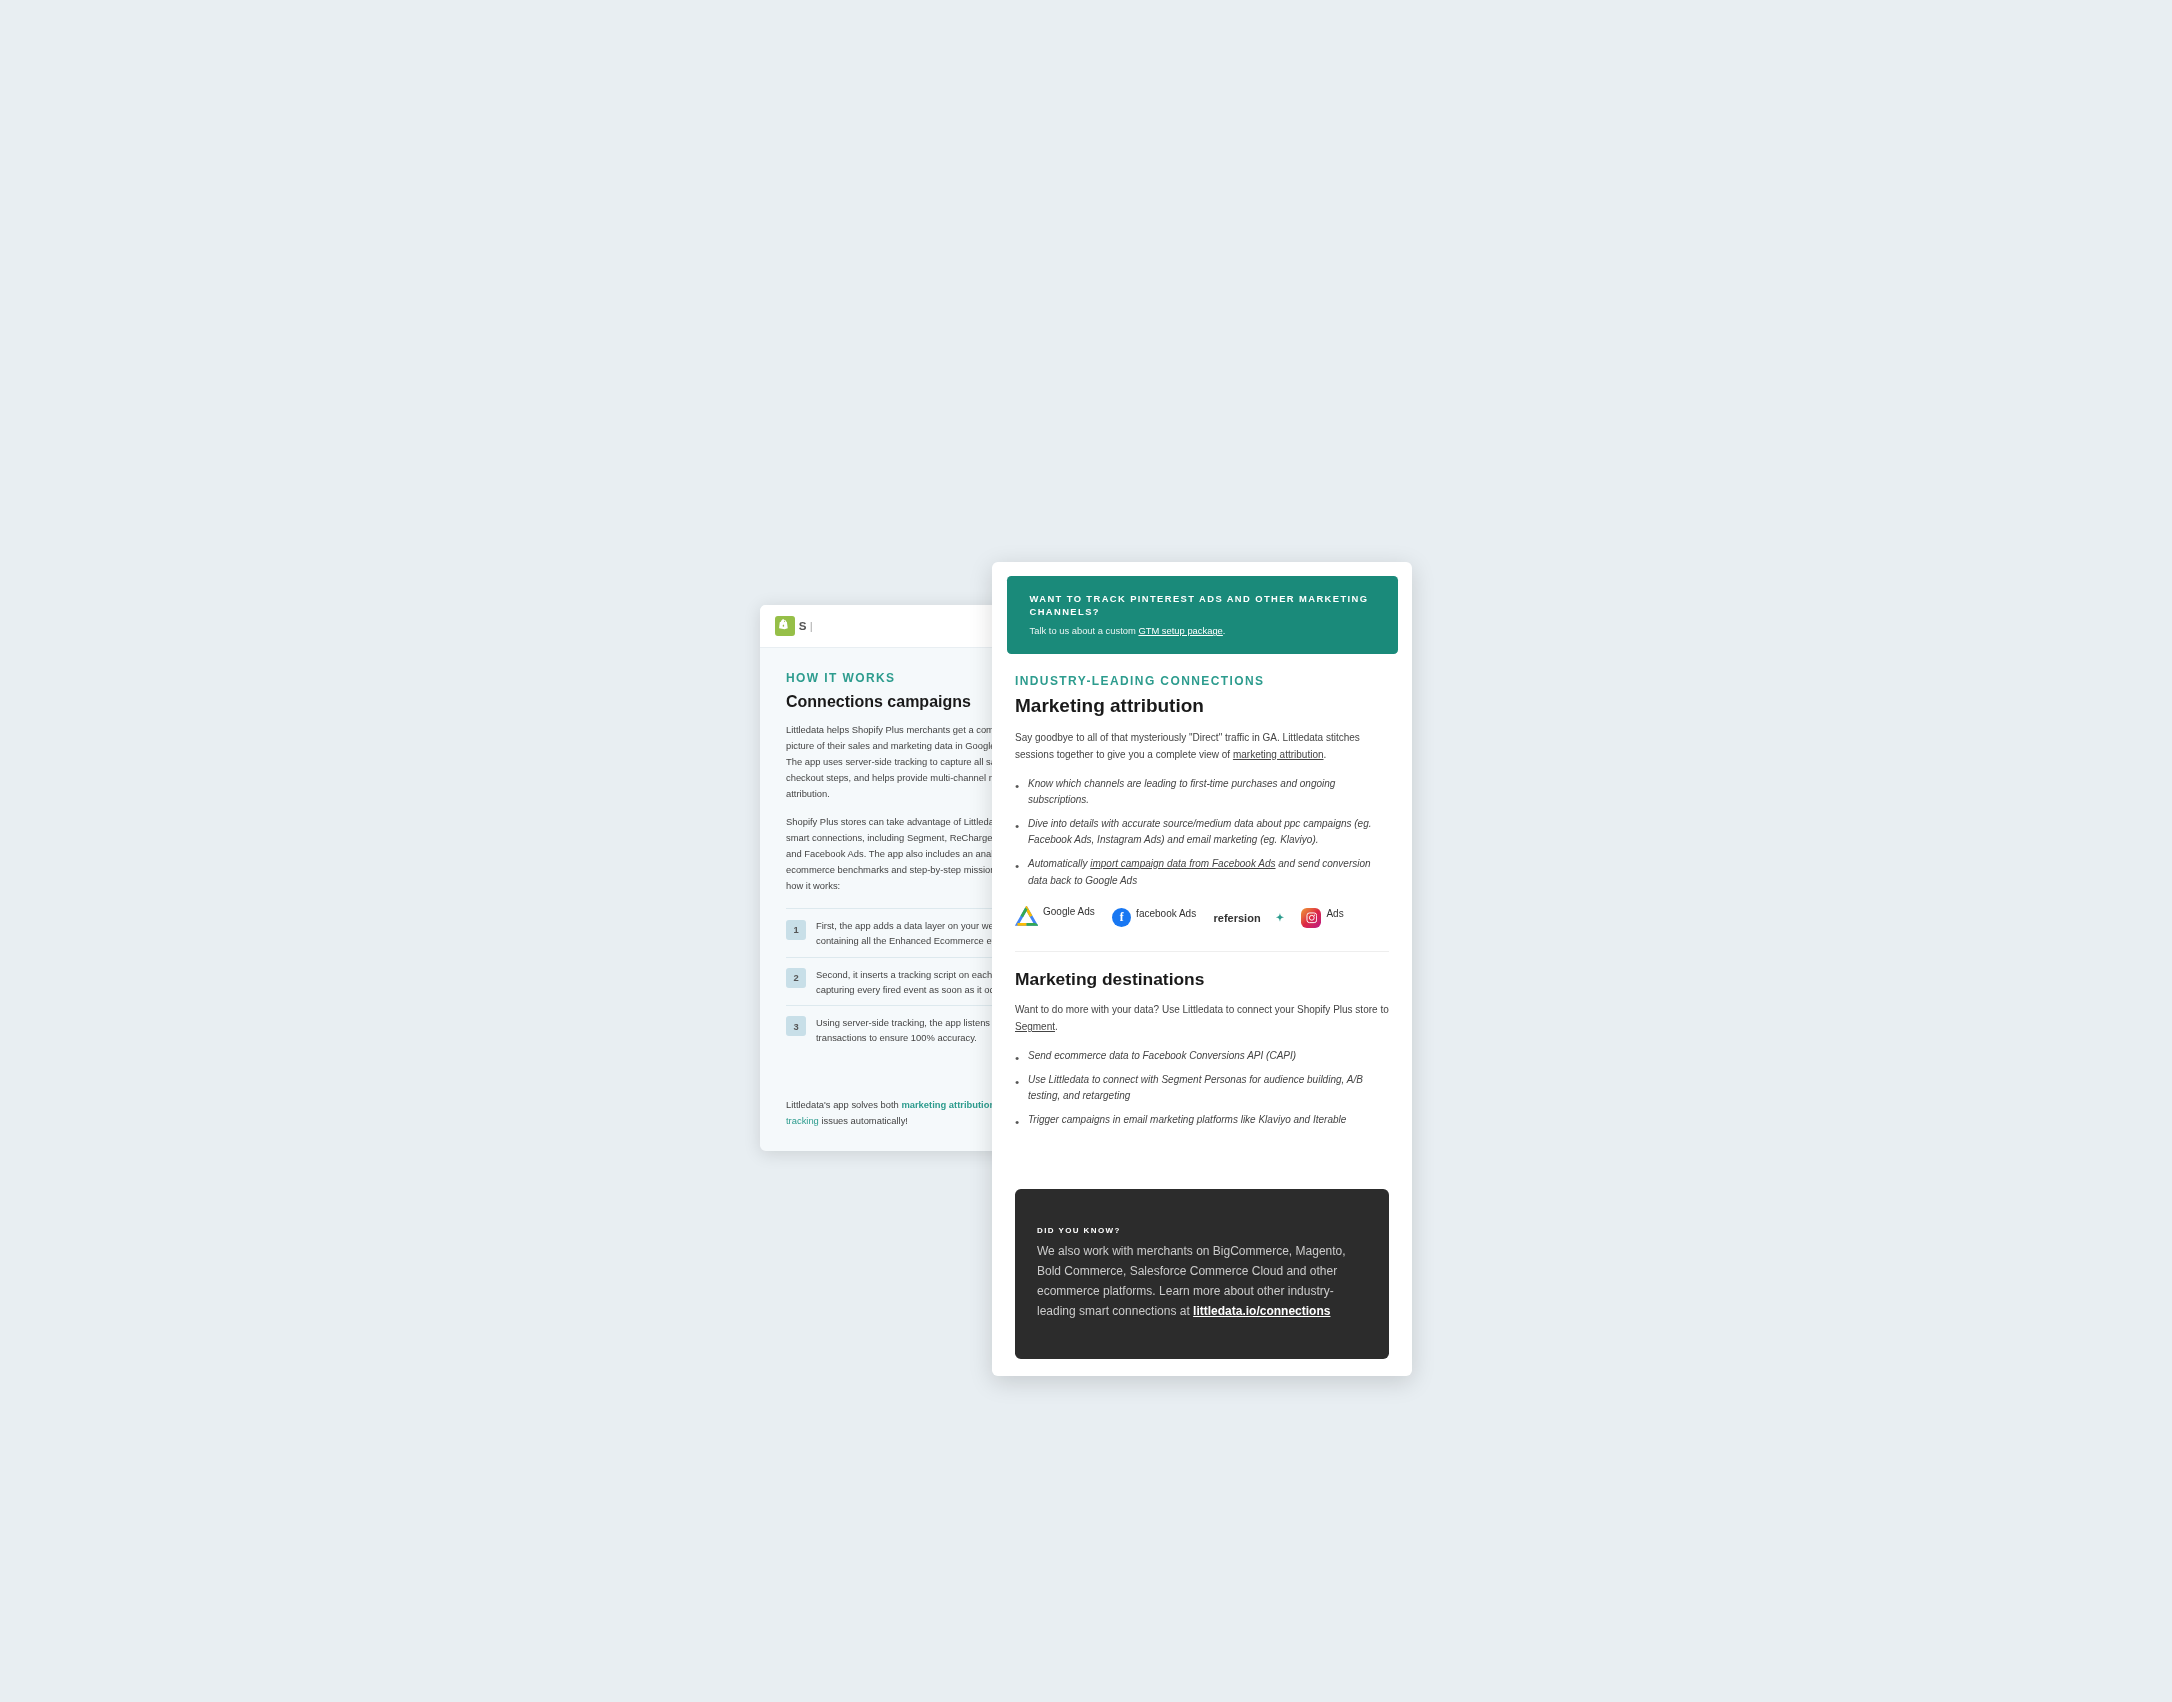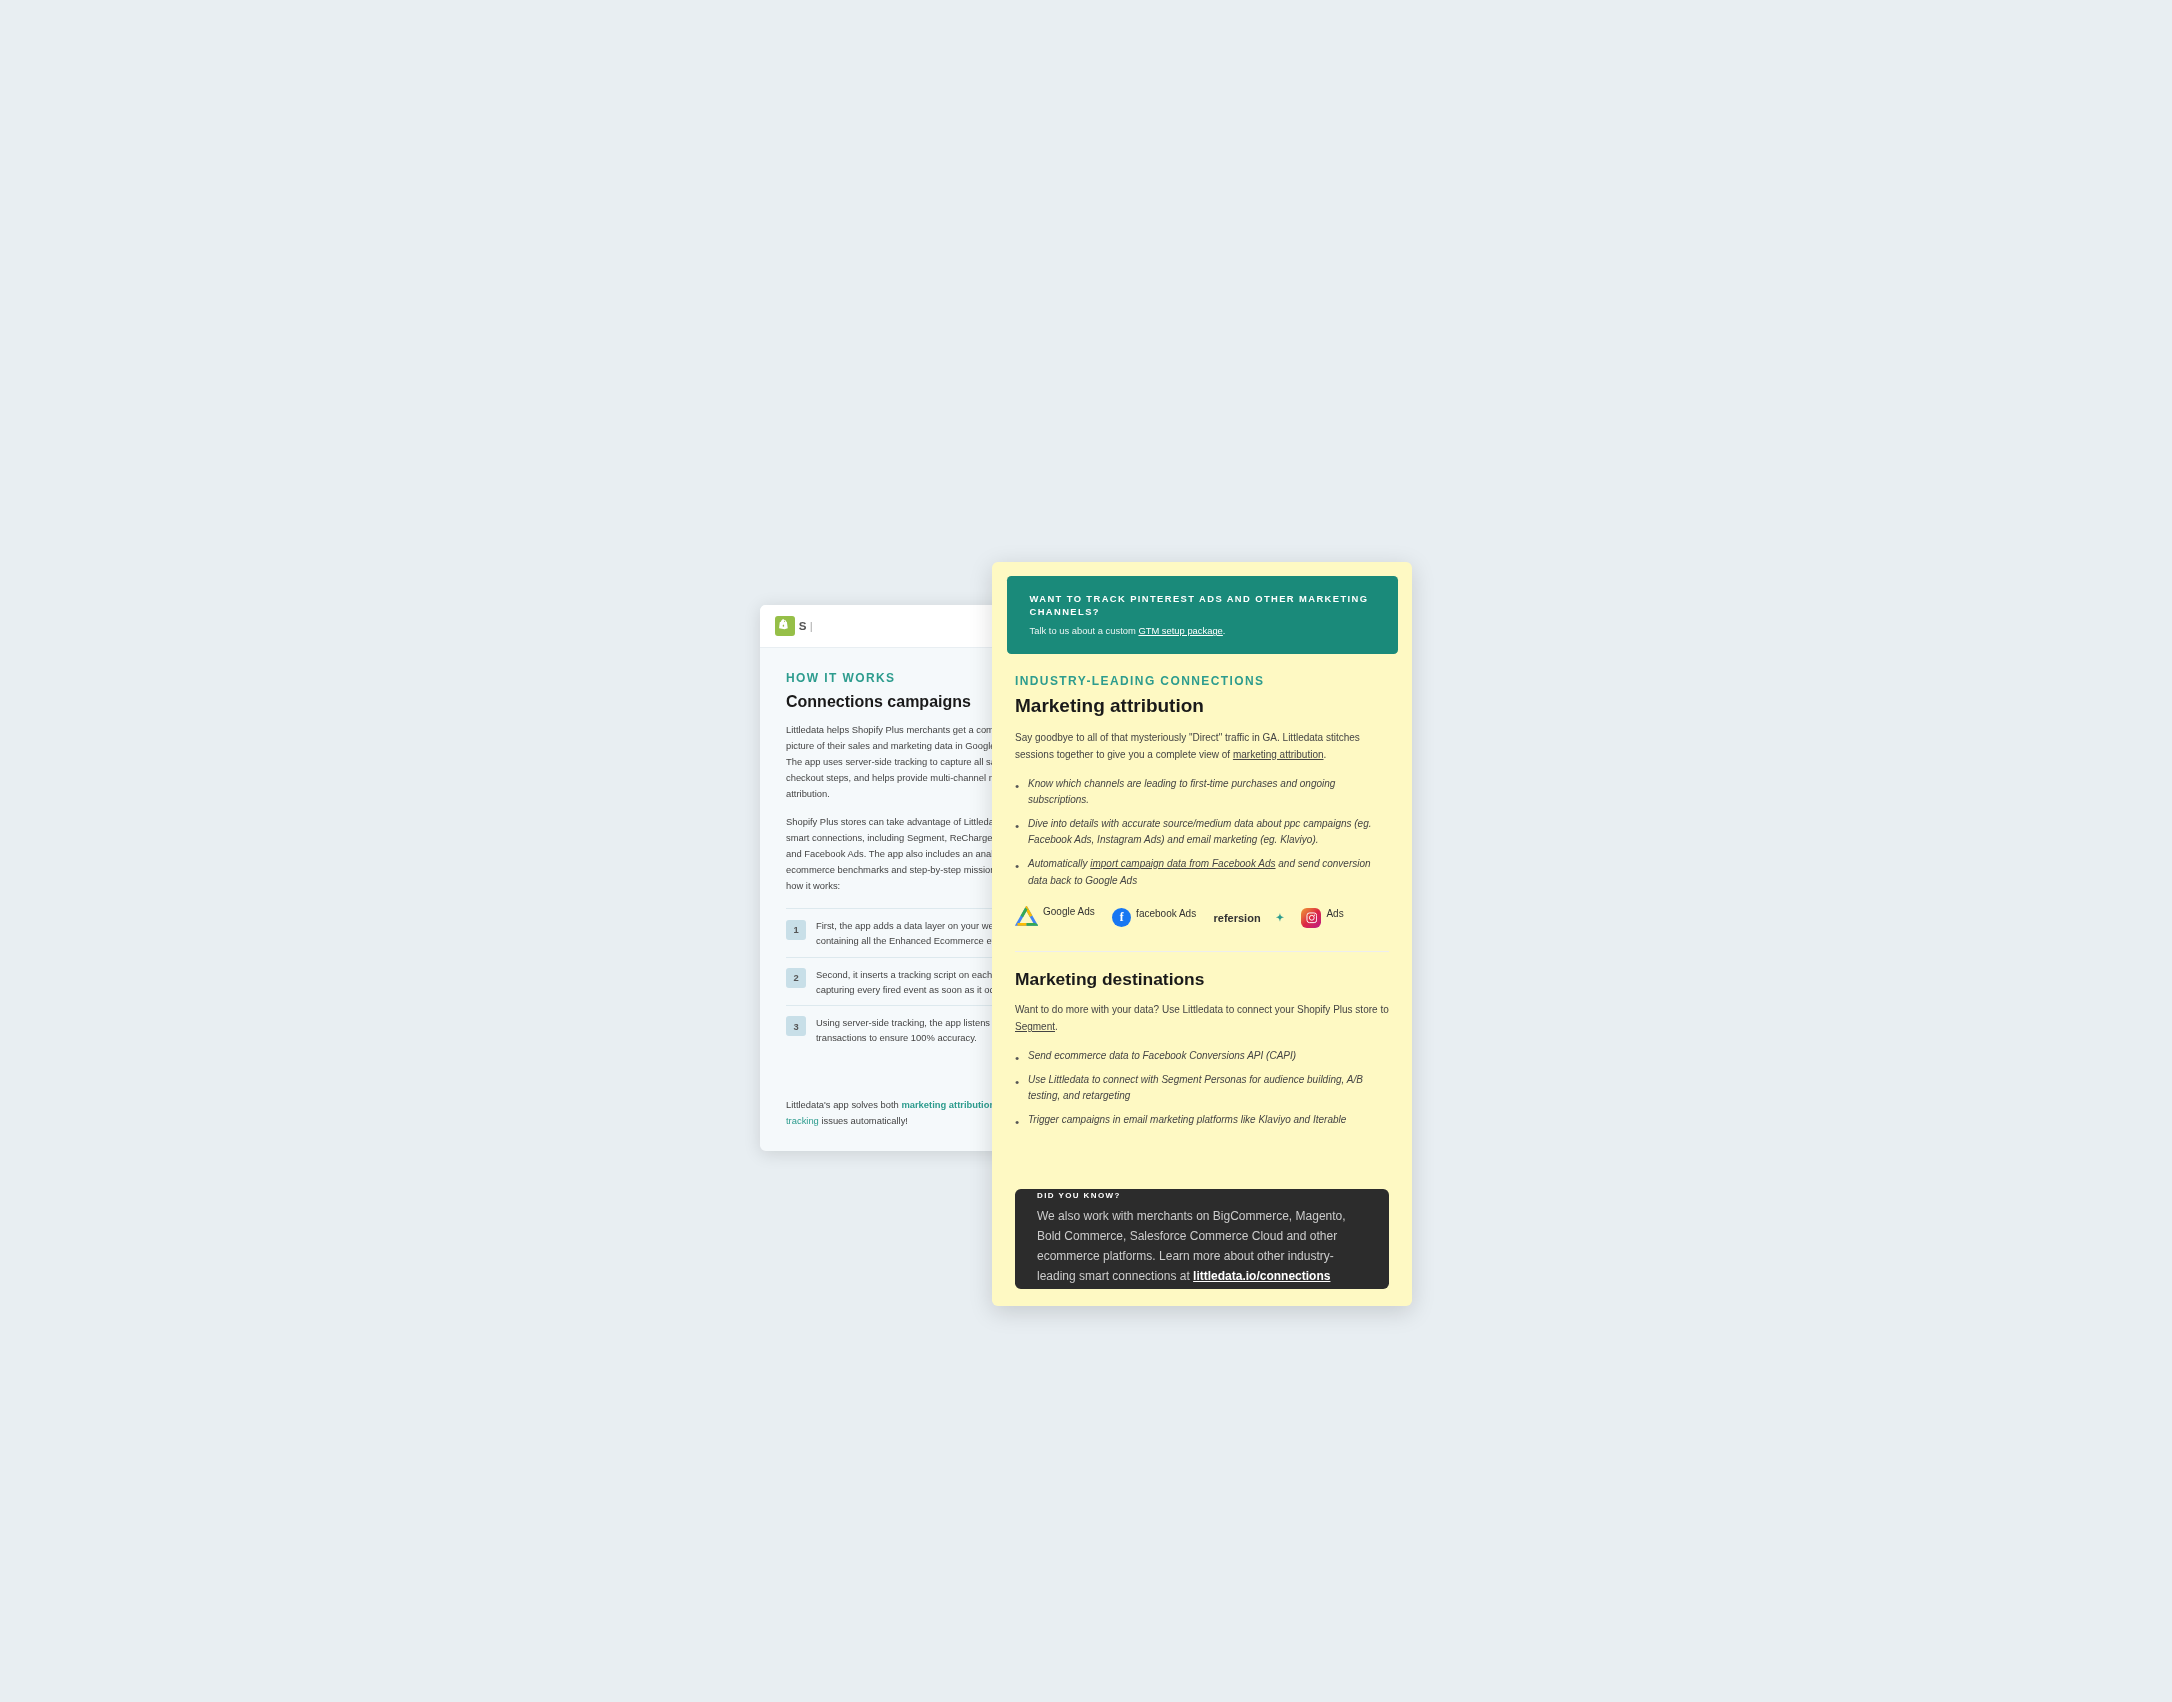--- a/index.html
+++ b/index.html
@@ -151,21 +151,21 @@
       background: #888;
       border-radius: 2.9px 0 0 2.9px;
       opacity: 0.3;
     }
     
     .card-front {
       position: absolute;
       top: 0;
       right: 0;
       width: 420px;
-      background: #fef9c3;
+      background: #ffffff;
       border-radius: 5.8px;
       box-shadow: 0 5.8px 23px rgba(0,0,0,0.15);
       overflow: hidden;
       z-index: 2;
     }
     .banner-teal {
       background: #1a8a7a;
       padding: 16px 23px 16px;
       border-radius: 4.3px;
       margin: 14.5px 14.5px 0;
@@ -299,21 +299,21 @@
       margin: 2.9px 0 16px;
     }
     .card-front-content h2.section2 {
       font-size: 17.4px;
       margin-bottom: 10px;
     }
     
     .did-you-know {
       background: #2c2c2c;
       border-radius: 5.8px;
-      padding: 2px 22px;
+      padding: 37px 22px;
       margin: 17.4px 23px 0;
     }
     .did-you-know .eyebrow {
       font-size: 8px;
       font-weight: 700;
       letter-spacing: 1.4px;
       color: #fff;
       text-transform: uppercase;
       margin-bottom: 7.2px;
     }

